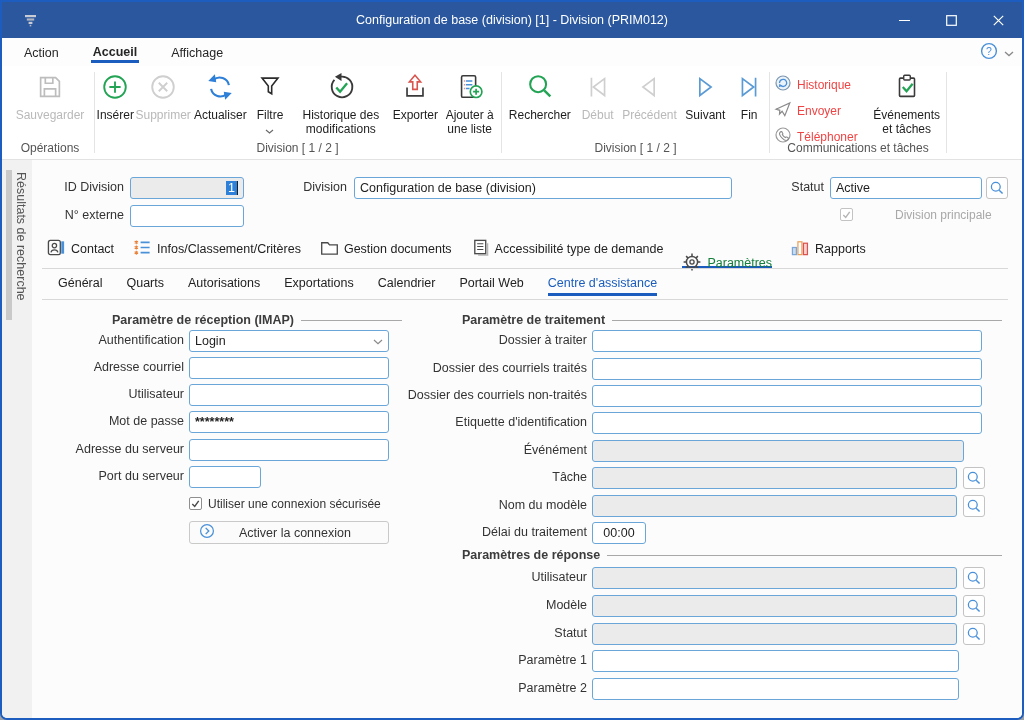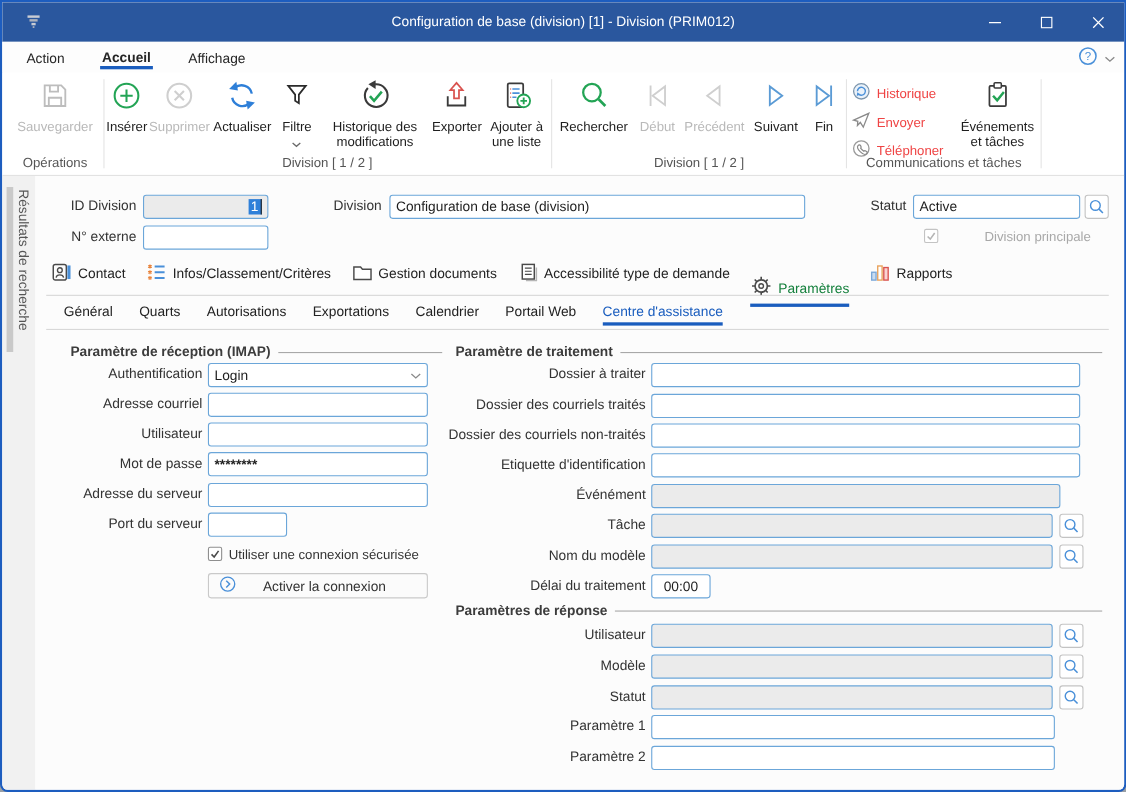--- a/index.html
+++ b/index.html
@@ -41,30 +41,30 @@
   .sel-hl{margin-left:auto;background:#2f80d9;color:#fff;padding:0 2px;border-right:1px solid #1e1e1e;}
   .lookup{position:absolute;width:22px;height:22px;box-sizing:border-box;background:#fff;border:1px solid #c3c3c3;border-radius:3px;
        display:flex;align-items:center;justify-content:center;}
   .chk{position:absolute;width:13px;height:13px;box-sizing:border-box;border:1px solid #8f8f8f;background:#fff;border-radius:2px;
        display:flex;align-items:center;justify-content:center;}
   .chk.dis{border-color:#c3c3c3;}
   .chk-lbl{position:absolute;font-size:12px;color:#333;}
   .chk-lbl.dis{color:#a8a8a8;}
   .ddchev{margin-left:auto;}
   
-  .tabstrip{position:absolute;left:45px;top:236px;display:flex;gap:19px;align-items:center;height:28px;}
+  .tabstrip{position:absolute;left:45px;top:236px;display:flex;gap:19px;height:28px;}
   .tab{display:flex;align-items:center;gap:5px;font-size:12.5px;color:#222;padding-bottom:3px;border-bottom:3px solid transparent;}
   .tab.active{color:#15803d;border-bottom-color:#1a5dbe;margin-top:25px;}
   .hline{position:absolute;height:1px;background:#d8d8d8;}
   .subtabstrip{position:absolute;left:56px;top:273px;display:flex;gap:24px;height:22px;align-items:center;}
   .subtab{font-size:12.5px;color:#222;padding-bottom:3px;border-bottom:3px solid transparent;}
   .subtab.active{color:#1a5dbe;border-bottom-color:#1a5dbe;}
   
   .sect{position:absolute;display:flex;align-items:center;}
-  .sect-title{font-size:12.5px;font-weight:bold;color:#3c3c3c;white-space:nowrap;}
+  .sect-title{font-size:12.5px;font-weight:bold;color:#3c3c3c;white-space:nowrap;margin-left:48px;}
   .sect-line{flex:1;height:1px;background:#a8a8a8;margin-left:7px;}
   .btn{position:absolute;box-sizing:border-box;background:#fbfbfb;border:1px solid #c9c9c9;border-radius:3px;
        display:flex;align-items:center;gap:24px;padding-left:9px;font-size:12.5px;color:#333;}
 </style>
 </head>
 <body>
 
 <div class="window">
 
   <div class="titlebar">

